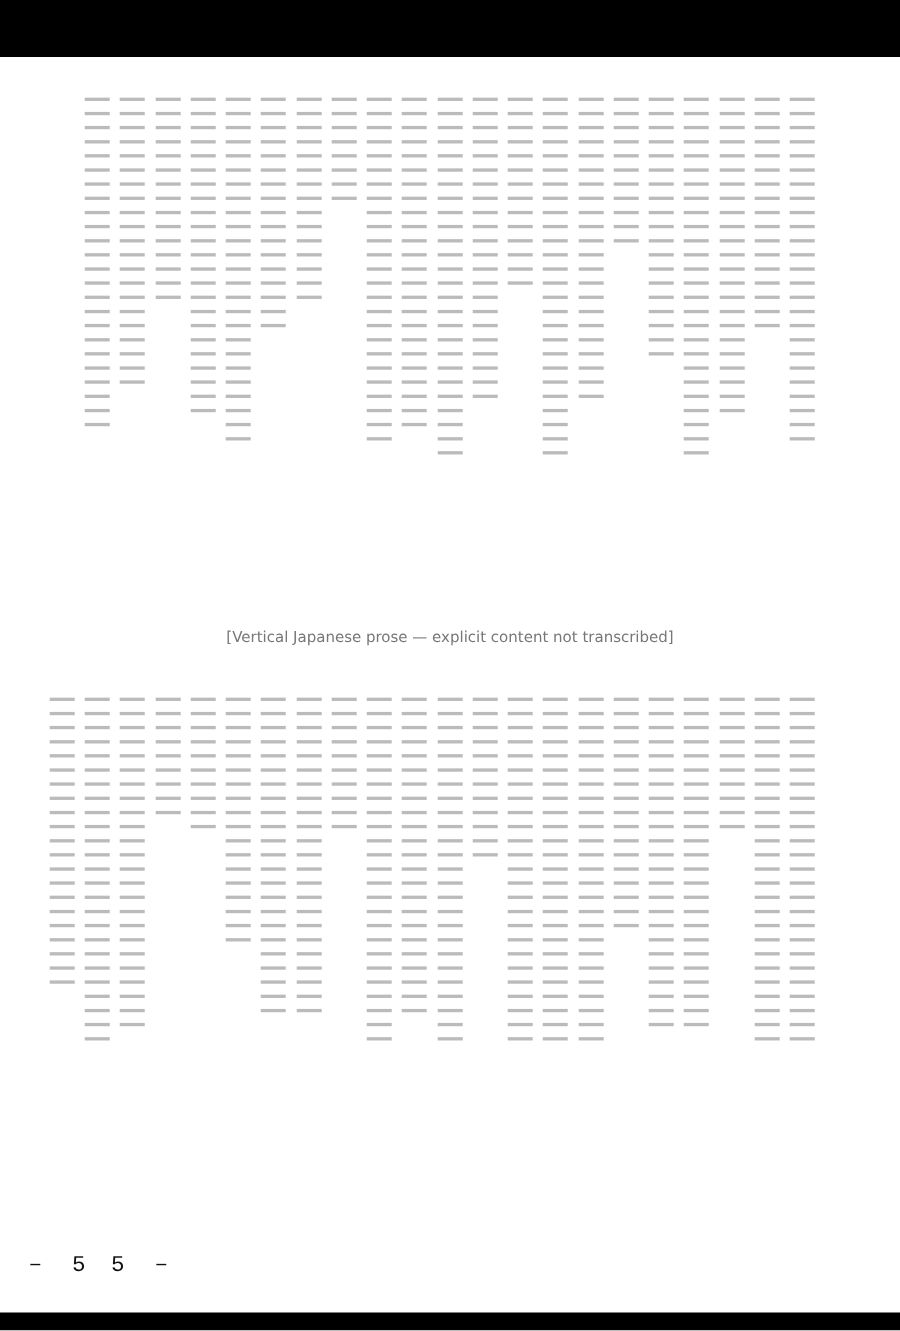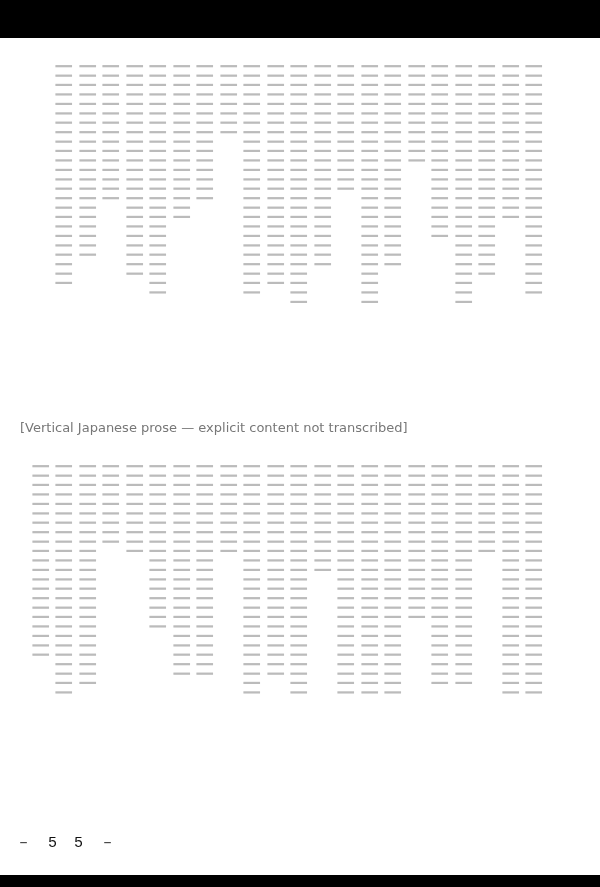--- a/index.html
+++ b/index.html
@@ -14,22 +14,22 @@
       letter-spacing: 1px; white-space: pre;
     }
     .block-top { right: 55px; top: 62px; height: 350px; }
     .block-bottom { right: 55px; top: 462px; height: 350px; }
     .line { display: block; color: #bbb; }
     .page-number {
       position: absolute; left: 0; width: 600px; top: 833px; text-align: left;
       font-family: Liberation Mono, monospace; font-size: 15px; letter-spacing: 4px; margin-left: 16px;
     }
     .note {
-      position: absolute; left: 20px; top: 420px; width: 560px; text-align: left;
-      font-family: "DejaVu Sans", sans-serif; font-size: 13px; color: #777;
+      position: absolute; left: 20px; top: 420px; width: 560px; text-align: center;
+      font-family: "DejaVu Sans", sans-serif; font-size: 10px; color: #777;
     }
   </style>
 </head>
 <body>
 
 <div class="top-bar"></div>
 
 <div class="block block-top" id="upper"><span class="line">┃┃┃┃┃┃┃┃┃┃┃┃┃┃┃┃┃┃┃┃┃┃┃┃┃</span><span class="line">┃┃┃┃┃┃┃┃┃┃┃┃┃┃┃┃┃</span><span class="line">┃┃┃┃┃┃┃┃┃┃┃┃┃┃┃┃┃┃┃┃┃┃┃</span><span class="line">┃┃┃┃┃┃┃┃┃┃┃┃┃┃┃┃┃┃┃┃┃┃┃┃┃┃</span><span class="line">┃┃┃┃┃┃┃┃┃┃┃┃┃┃┃┃┃┃┃</span><span class="line">┃┃┃┃┃┃┃┃┃┃┃</span><span class="line">┃┃┃┃┃┃┃┃┃┃┃┃┃┃┃┃┃┃┃┃┃┃</span><span class="line">┃┃┃┃┃┃┃┃┃┃┃┃┃┃┃┃┃┃┃┃┃┃┃┃┃┃</span><span class="line">┃┃┃┃┃┃┃┃┃┃┃┃┃┃</span><span class="line">┃┃┃┃┃┃┃┃┃┃┃┃┃┃┃┃┃┃┃┃┃┃</span><span class="line">┃┃┃┃┃┃┃┃┃┃┃┃┃┃┃┃┃┃┃┃┃┃┃┃┃┃</span><span class="line">┃┃┃┃┃┃┃┃┃┃┃┃┃┃┃┃┃┃┃┃┃┃┃┃</span><span class="line">┃┃┃┃┃┃┃┃┃┃┃┃┃┃┃┃┃┃┃┃┃┃┃┃┃</span><span class="line">┃┃┃┃┃┃┃┃</span><span class="line">┃┃┃┃┃┃┃┃┃┃┃┃┃┃┃</span><span class="line">┃┃┃┃┃┃┃┃┃┃┃┃┃┃┃┃┃</span><span class="line">┃┃┃┃┃┃┃┃┃┃┃┃┃┃┃┃┃┃┃┃┃┃┃┃┃</span><span class="line">┃┃┃┃┃┃┃┃┃┃┃┃┃┃┃┃┃┃┃┃┃┃┃</span><span class="line">┃┃┃┃┃┃┃┃┃┃┃┃┃┃┃</span><span class="line">┃┃┃┃┃┃┃┃┃┃┃┃┃┃┃┃┃┃┃┃┃</span><span class="line">┃┃┃┃┃┃┃┃┃┃┃┃┃┃┃┃┃┃┃┃┃┃┃┃</span></div>
 
 <div class="note">[Vertical Japanese prose — explicit content not transcribed]</div>

